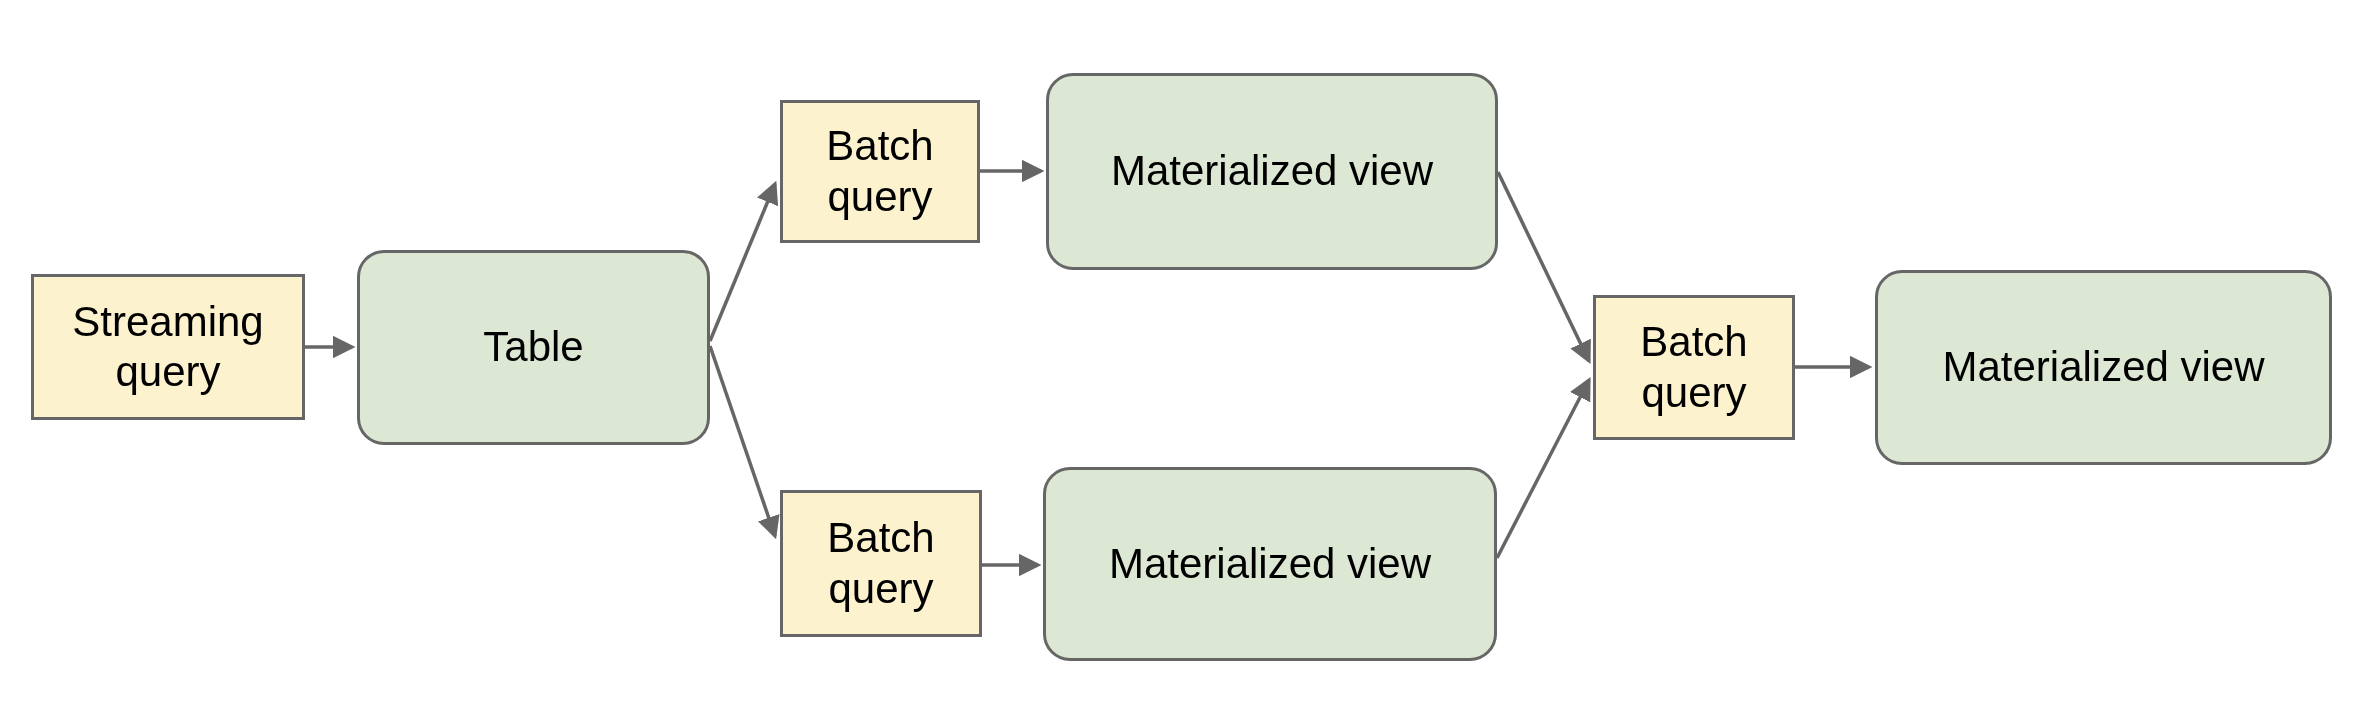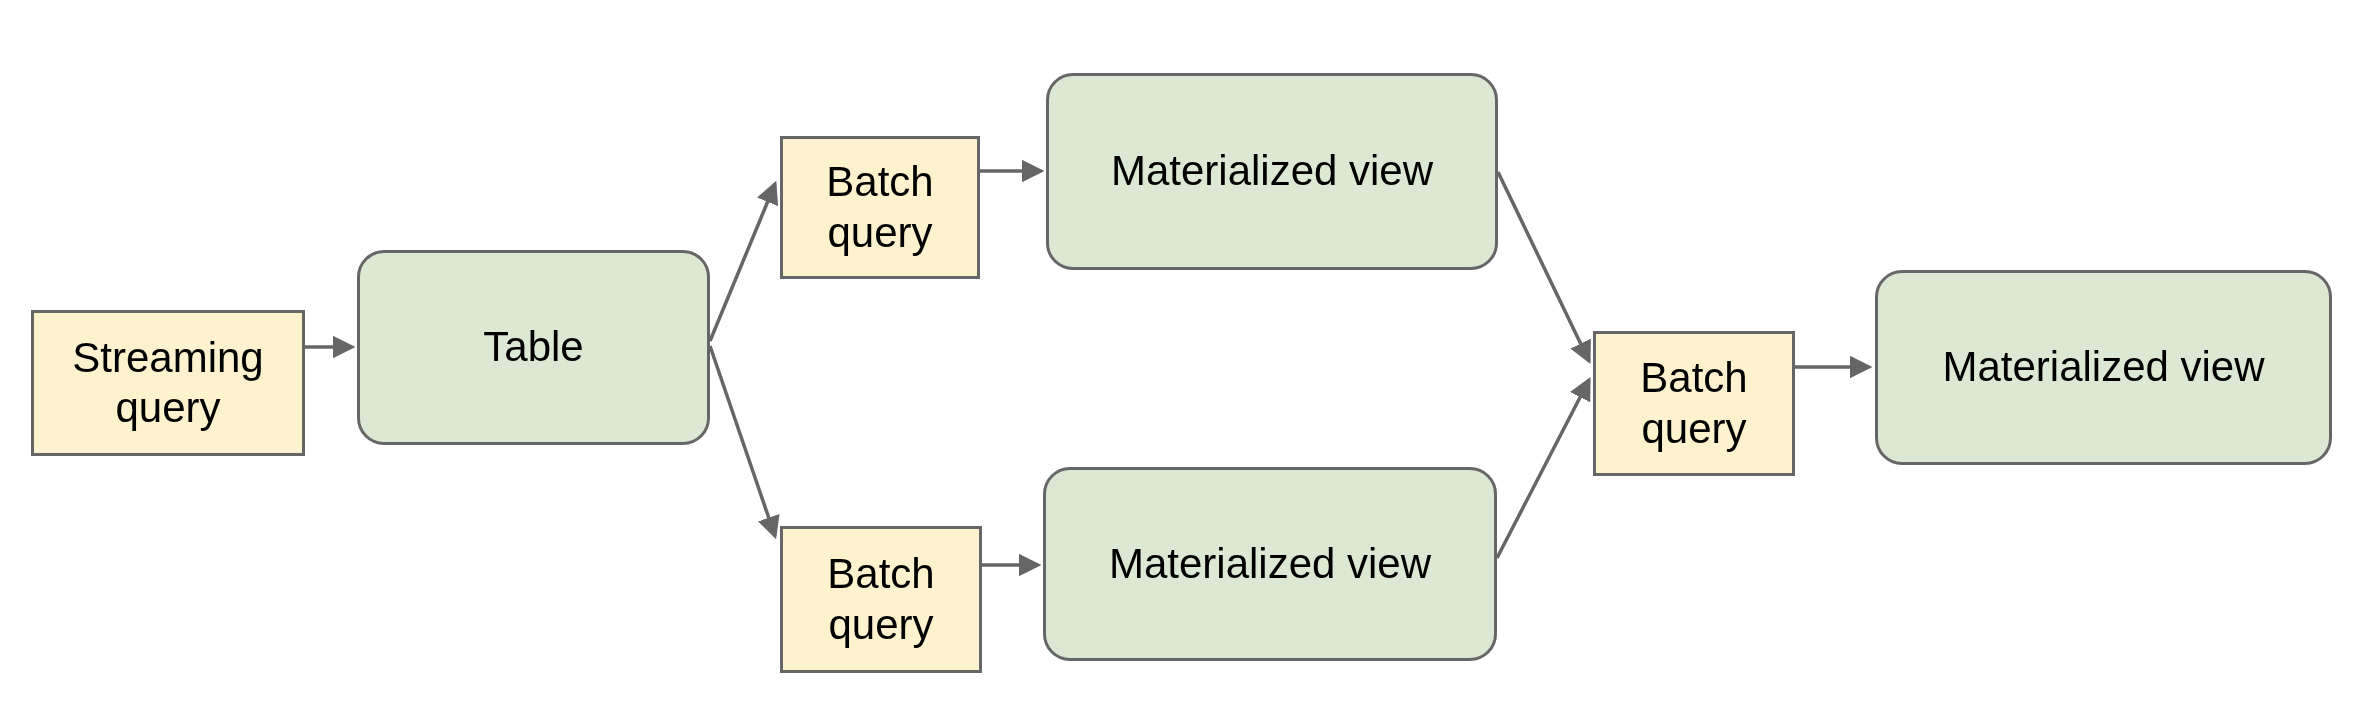--- a/index.html
+++ b/index.html
@@ -28,21 +28,20 @@
     align-items: center;
     justify-content: center;
     text-align: center;
     font-size: 42px;
     line-height: 1.2;
     color: var(--text, #000000);
   }
   .node.rect {
     background: var(--process-fill, #fcf2ce);
     border: 3px solid var(--process-border, #666666);
-    margin-top: 36px;
   }
   .node.rounded {
     background: var(--data-fill, #dce8d3);
     border: 3px solid var(--data-border, #666666);
     border-radius: 27px;
   }
   .node .label { display: block; padding: 0 14px; }
 </style>
 </head>
 <body>

